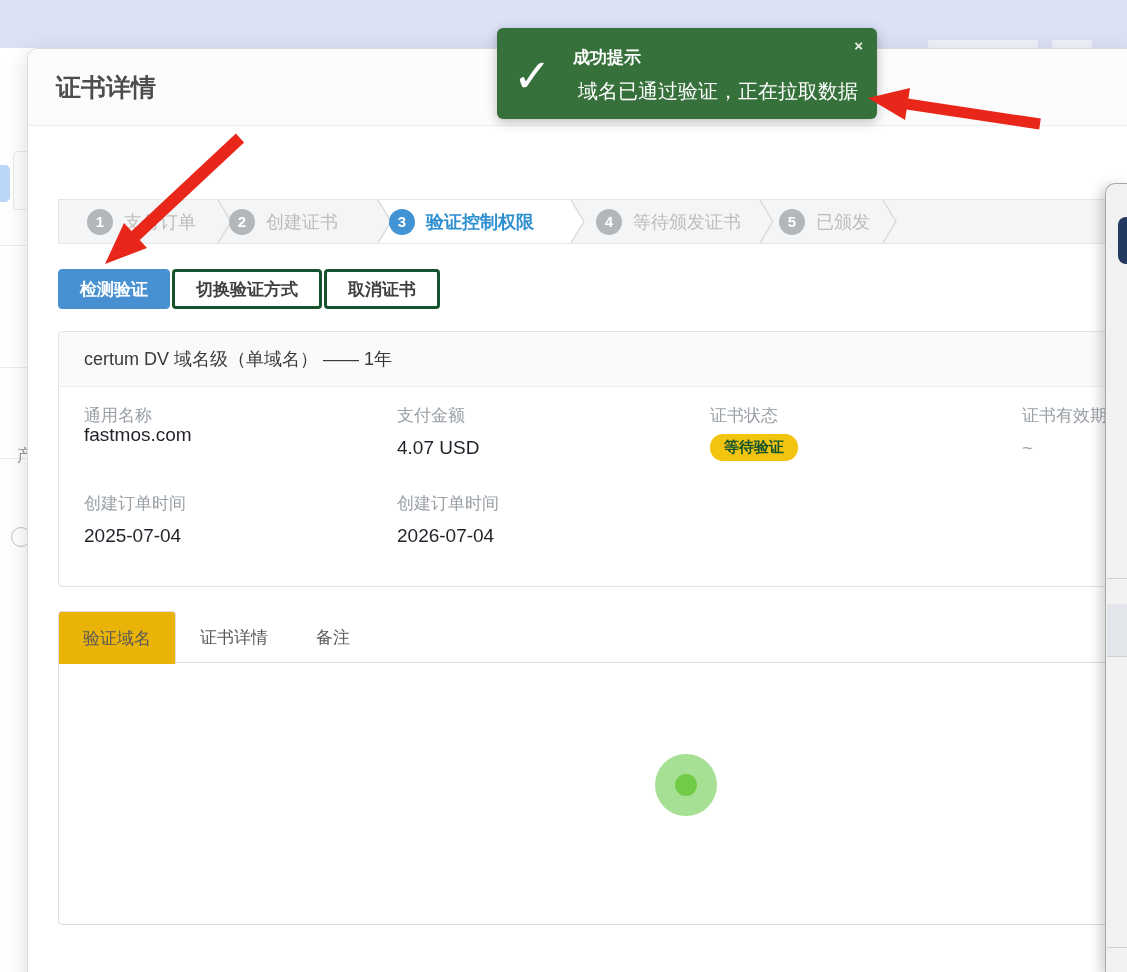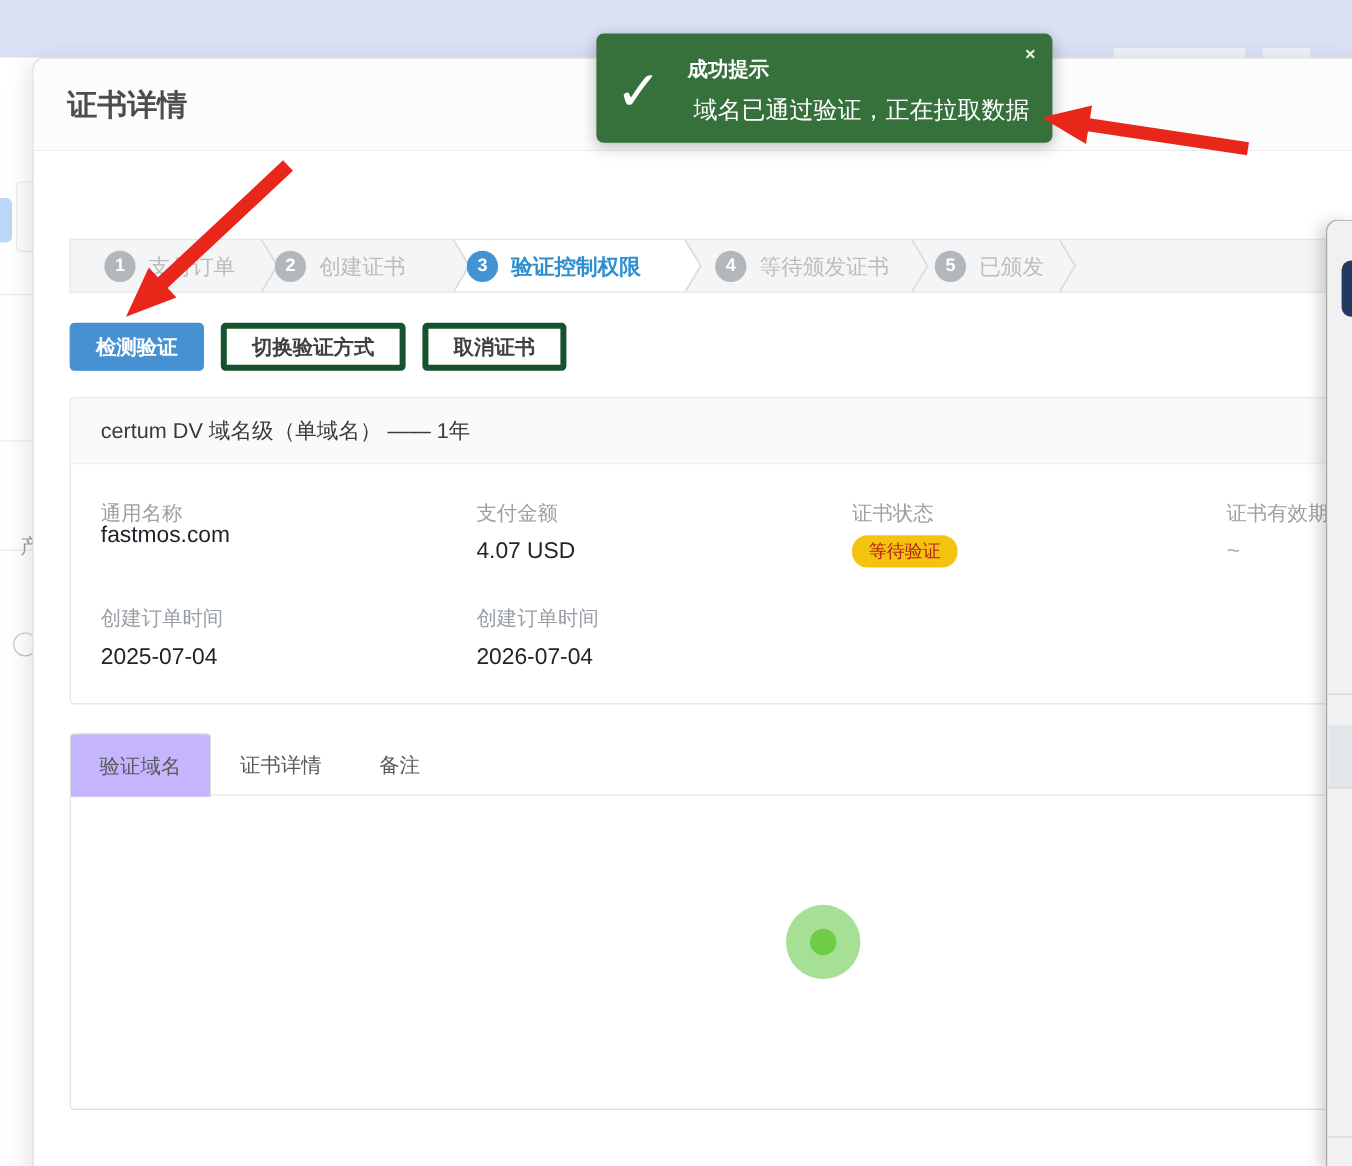--- a/index.html
+++ b/index.html
@@ -47,56 +47,56 @@
   .step-circle{
     width:26px;height:26px;border-radius:50%;background:#b4b7ba;color:#fff;
     font-size:15px;font-weight:bold;display:flex;align-items:center;justify-content:center;flex:0 0 auto;
   }
   .step-label{font-size:18px;color:#bcbcbc;white-space:nowrap;}
   .step.active .step-circle{background:#4193d4;}
   .step.active .step-label{color:#2e8fd0;font-weight:bold;}
   .chev{position:absolute;top:0;width:15px;height:43px;}
 
   
-  .actions{position:absolute;left:30px;top:220px;display:flex;gap:14px;}
+  .actions{position:absolute;left:30px;top:220px;display:flex;gap:2px;}
   .btn{
     height:40px;border-radius:4px;font-size:17px;font-weight:bold;
     display:flex;align-items:center;justify-content:center;padding:0 21px;
     box-sizing:border-box;cursor:pointer;white-space:nowrap;
   }
   .btn-primary{background:#4791d2;color:#fff;border:1px solid #4791d2;}
-  .btn-plain{background:#fff;color:#3f3f3f;border:5px solid #14532d;font-family:Liberation Serif, serif;}
+  .btn-plain{background:#fff;color:#3f3f3f;border:3px solid #14532d;font-family:Liberation Serif, serif;}
 
   
   .info-panel{
     position:absolute;left:30px;top:282px;width:1085px;height:256px;
     border:1px solid #e3e3e3;border-radius:4px;box-sizing:border-box;background:#fff;
   }
   .info-panel-header{
     height:54px;background:#fafafa;border-bottom:1px solid #ececec;
     border-radius:4px 4px 0 0;display:flex;align-items:center;padding-left:25px;
     font-size:18px;color:#3a3a3a;
   }
-  .fld{position:absolute;white-space:nowrap;margin-top:12px;}
+  .fld{position:absolute;white-space:nowrap;}
   .fld-label{font-size:17px;color:#9aa0a6;}
   .fld-value{font-size:19px;color:#1f2329;}
   .badge{
-    display:inline-block;background:#f3c40f;color:#b91c1c;font-size:15px;font-weight:normal;
+    display:inline-block;background:#f3c40f;color:#14532d;font-size:15px;font-weight:bold;
     padding:4px 14px;border-radius:13px;
   }
   .tilde{font-size:19px;color:#a9a9a9;}
 
   
   .tabs{position:absolute;left:30px;top:562px;height:52px;display:flex;align-items:stretch;z-index:2;}
   .tab{
     display:flex;align-items:center;padding:0 24px;font-size:17px;color:#57595b;
     cursor:pointer;white-space:nowrap;
   }
   .tab.active{
-    background:#c4b5fd;border:1px solid #dddddd;border-bottom:none;border-radius:4px 4px 0 0;
+    background:#eab308;border:1px solid #dddddd;border-bottom:none;border-radius:4px 4px 0 0;
     height:53px;box-sizing:border-box;
   }
   .tab-content{
     position:absolute;left:30px;top:613px;width:1085px;height:263px;
     border:1px solid #dddddd;border-radius:4px;background:#fff;box-sizing:border-box;z-index:1;
   }
   .spinner-outer{
     position:absolute;left:596px;top:91px;width:62px;height:62px;border-radius:50%;
     background:#a6e094;display:flex;align-items:center;justify-content:center;
   }

